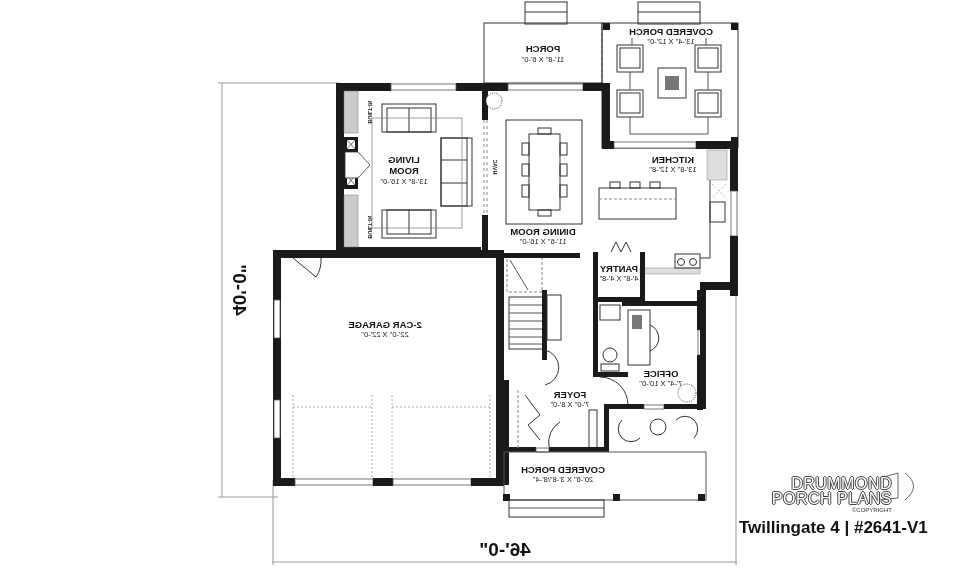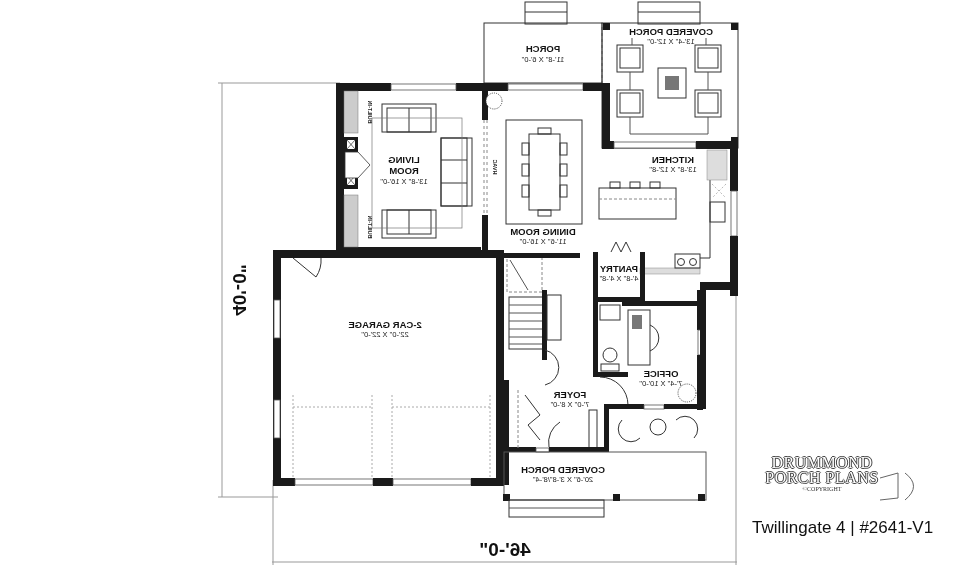--- a/index.html
+++ b/index.html
@@ -5,24 +5,24 @@
   html, body { margin:0; padding:0; background:#ffffff; }
   body { width:960px; height:569px; position:relative; overflow:hidden; font-family:"Liberation Sans", sans-serif; }
   svg { position:absolute; left:0; top:0; }
   .wall { fill:#1a1a1a; }
   .thin { fill:none; stroke:#333; stroke-width:1; }
   .win { fill:#fff; stroke:#555; stroke-width:0.8; }
   .rname { font-family:"Liberation Sans", sans-serif; font-weight:bold; font-size:9.5px; fill:#111; }
   .rdim { font-family:"Liberation Sans", sans-serif; font-size:7.5px; fill:#222; }
   .tiny { font-family:"Liberation Sans", sans-serif; font-size:5.5px; fill:#222; font-weight:bold; }
   .dimtxt { font-family:"Liberation Sans", sans-serif; font-weight:bold; font-size:19px; fill:#111; }
-  .brand { position:absolute; left:752px; top:455px; width:140px; text-align:center; color:#fff; font-family:Liberation Serif, serif; font-size:16px; line-height:15px; letter-spacing:0.5px;
+  .brand { position:absolute; left:752px; top:476px; width:140px; text-align:right; color:#fff; font-family:Liberation Sans, sans-serif; font-size:16px; line-height:15px; letter-spacing:0.5px;
            text-shadow: -1px 0 #444, 1px 0 #444, 0 -1px #444, 0 1px #444; }
   .brand .cp { font-size:6px; line-height:8px; letter-spacing:0; text-shadow:none; color:#333; }
-  .title { position:absolute; left:739px; top:518px; font-family:"Liberation Sans", sans-serif; font-size:17px; color:#111; font-weight:normal;margin-left:13px; }
+  .title { position:absolute; left:739px; top:518px; font-family:"Liberation Sans", sans-serif; font-size:17px; color:#111; font-weight:bold; }
 </style>
 </head>
 <body>
 
 <svg width="960" height="569" viewBox="0 0 960 569">
 
   <g>
     <line x1="222" y1="83" x2="222" y2="497" stroke="#999" stroke-width="1"></line>
     <line x1="218" y1="83" x2="340" y2="83" stroke="#999" stroke-width="1"></line>
     <line x1="218" y1="497" x2="278" y2="497" stroke="#999" stroke-width="1"></line>

